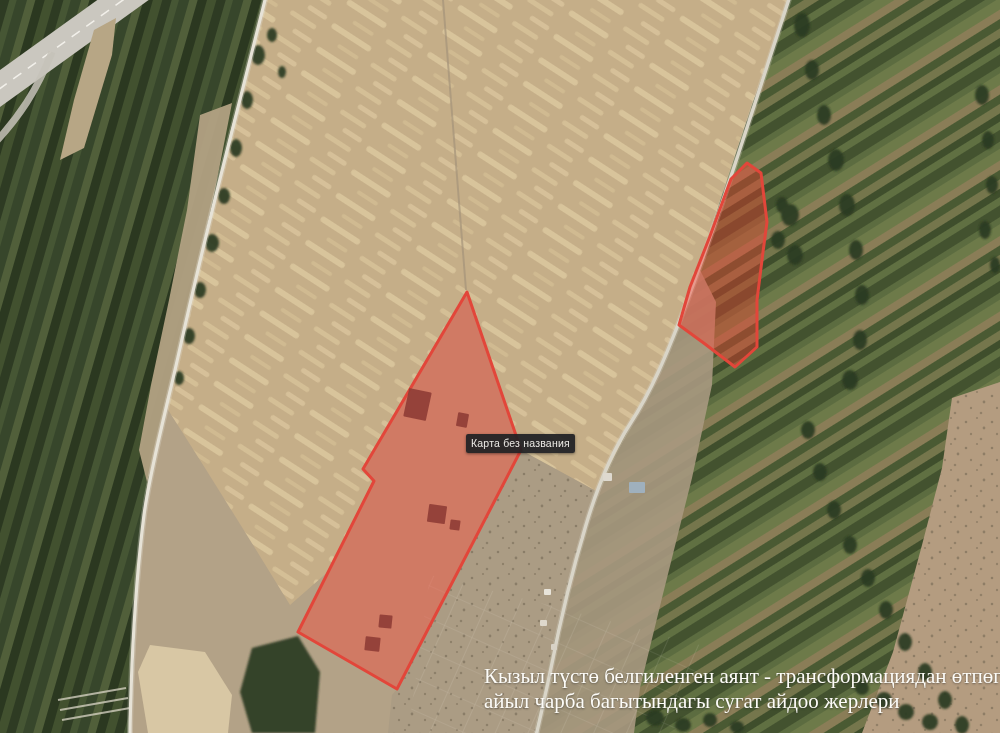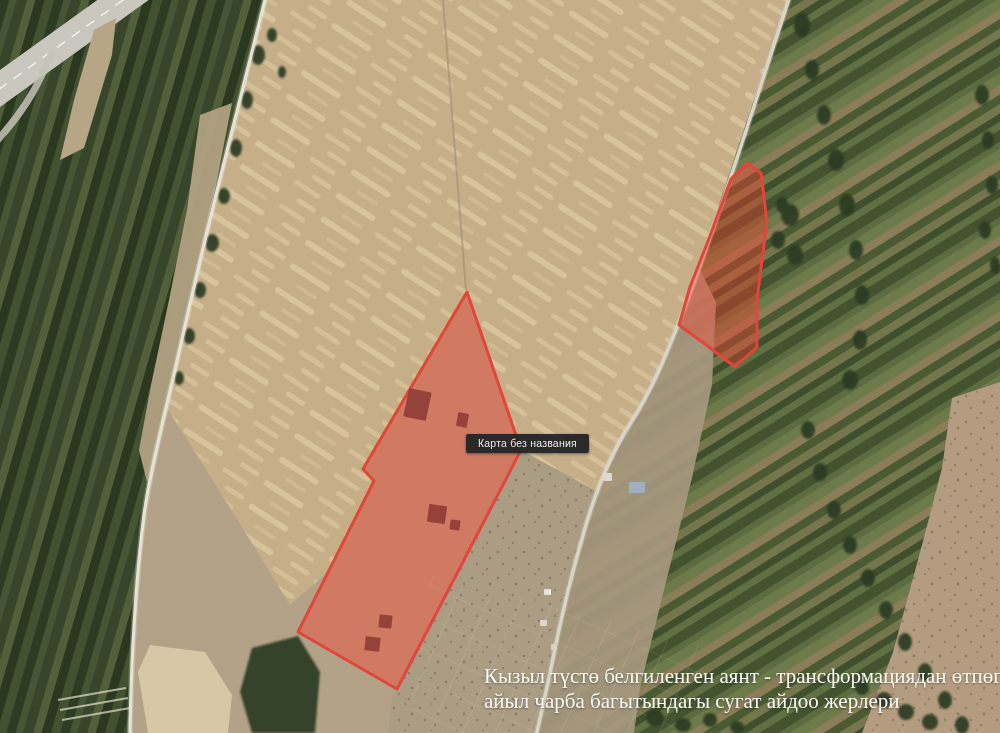--- a/index.html
+++ b/index.html
@@ -3,21 +3,21 @@
 <meta charset="utf-8">
 <style>
   html,body{margin:0;padding:0;background:#222;}
   .stage{position:relative;width:1000px;height:733px;overflow:hidden;
          background:#b3a287;font-family:"Liberation Sans",sans-serif;}
   .stage svg{position:absolute;left:0;top:0;width:100%;height:100%;display:block;}
   .parcel{fill:var(--parcel-fill,#ff3b2e);fill-opacity:var(--parcel-fill-opacity,.38);
           stroke:var(--parcel-stroke,#e2463a);stroke-width:var(--parcel-stroke-width,3);
           stroke-linejoin:round;}
   .tooltip{position:absolute;left:466px;top:434px;background:rgba(31,32,35,.93);
-           color:#eceae6;font-size:10.5px;line-height:12px;padding:3px 12px 4px;
+           color:#eceae6;font-size:10.5px;line-height:12px;padding:3px 5px 4px;
            border-radius:2px;box-shadow:0 1px 3px rgba(0,0,0,.45);white-space:nowrap;
            letter-spacing:.2px;}
   .caption{position:absolute;left:484px;top:664px;font-family:"Liberation Serif",serif;
            font-size:21px;line-height:25px;color:var(--caption-color,#fdfcf8);
            text-shadow:0 1px 2px rgba(35,35,35,.5);white-space:nowrap;}
   .caption span{display:block;}
 </style>
 </head>
 <body>
 

